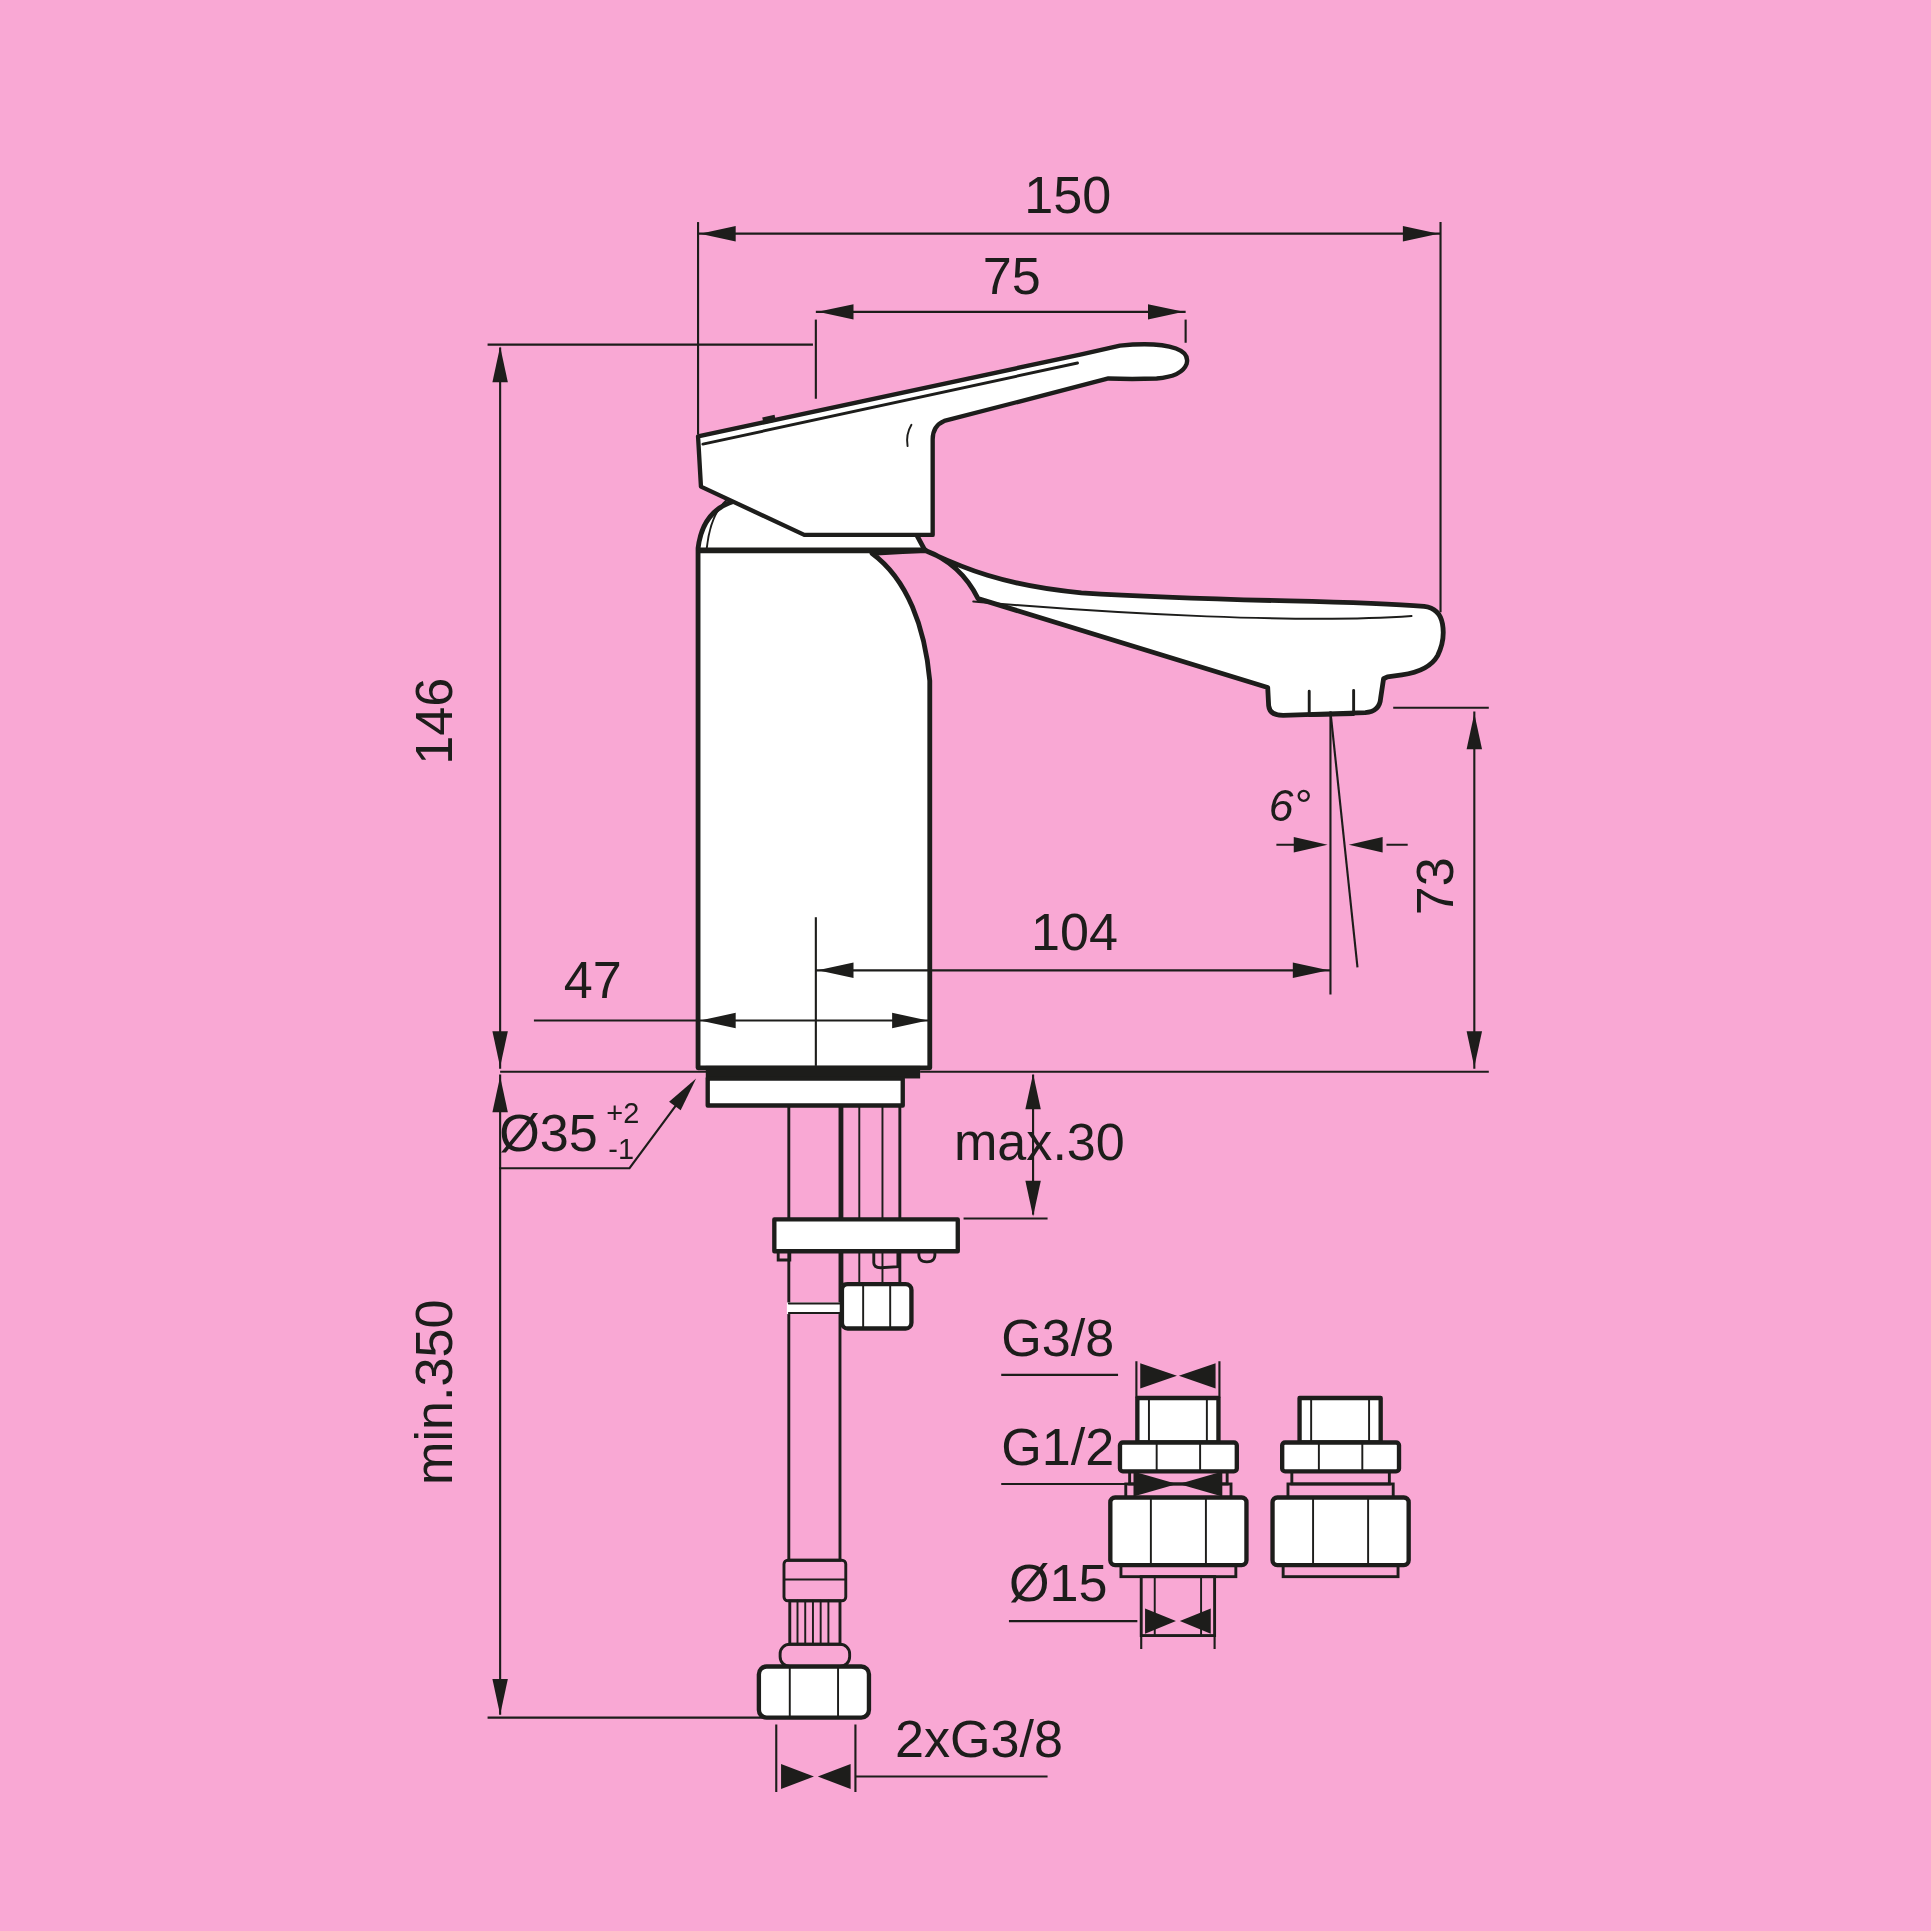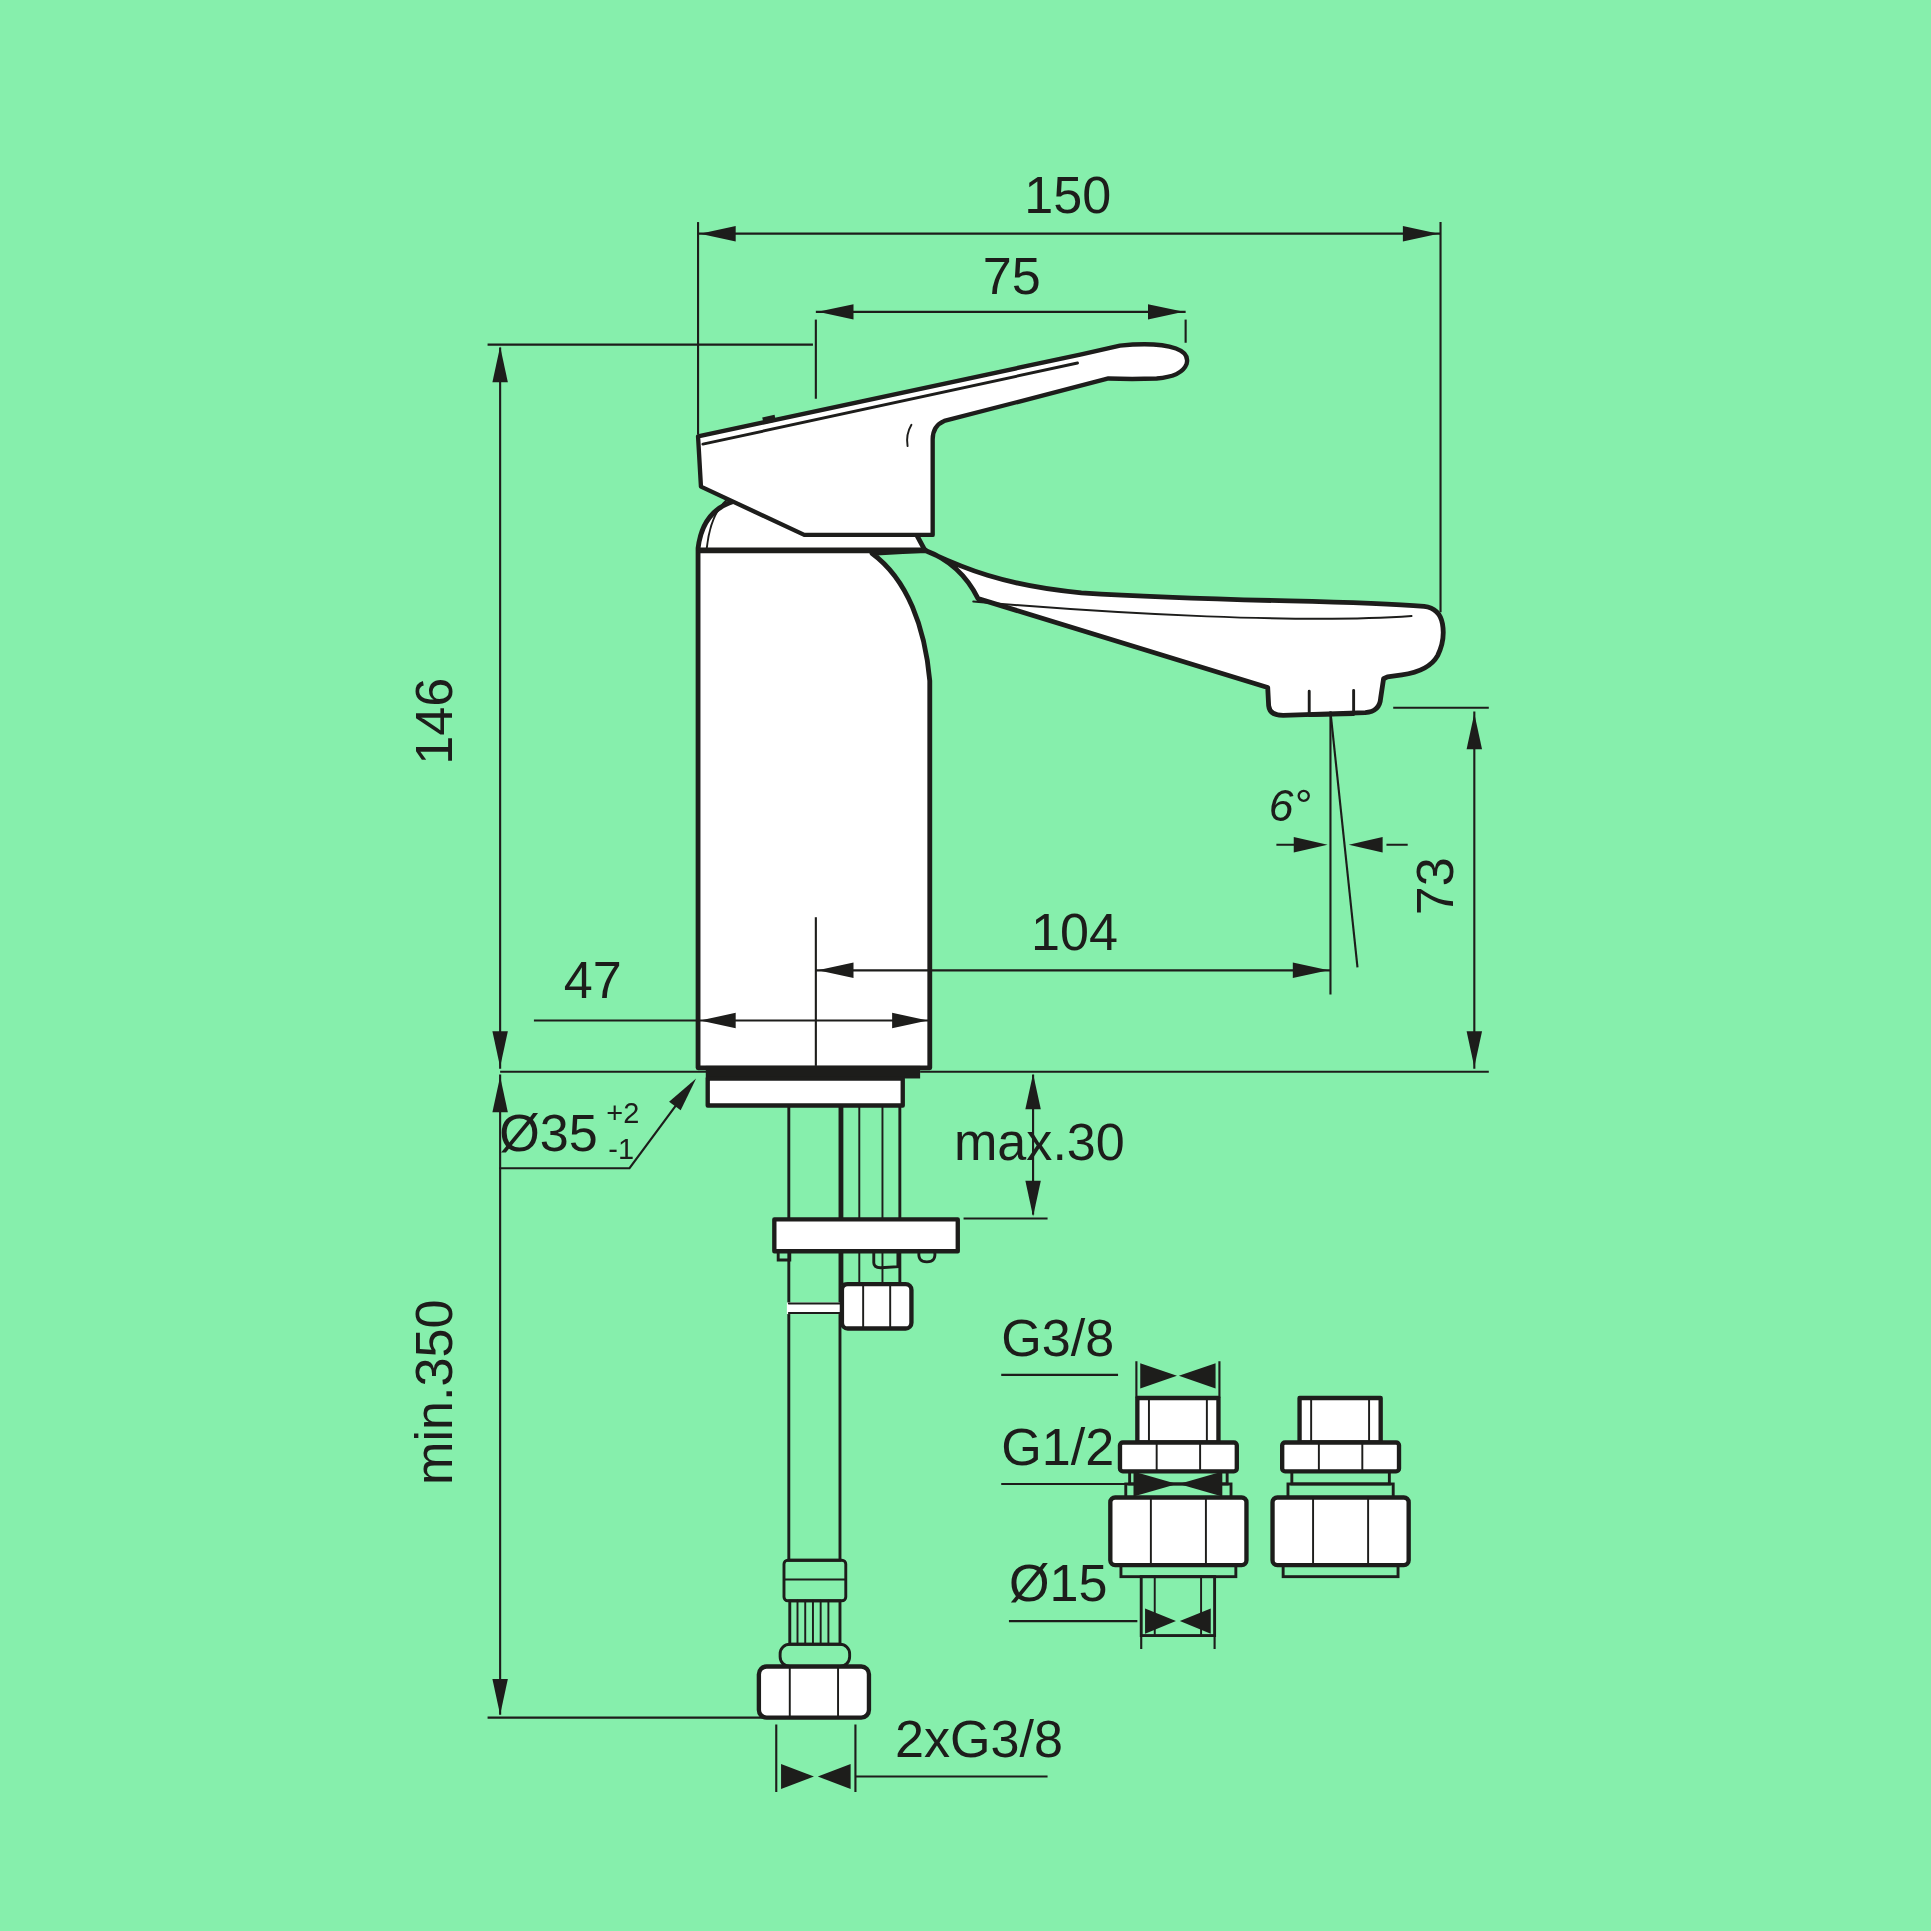--- a/index.html
+++ b/index.html
@@ -1,16 +1,16 @@
 <!DOCTYPE html>
 <html><head>
 <meta charset="utf-8">
 <style>
   html,body{margin:0;padding:0;background:#fff;}
-  .page{width:1931px;height:1931px;background:#86efac;position:relative;font-family:"Liberation Sans",sans-serif;}
+  .page{width:1931px;height:1931px;background:#f9a8d4;position:relative;font-family:"Liberation Sans",sans-serif;}
   svg{display:block;}
   .dim-text{font-family:"Liberation Sans",sans-serif;font-size:54px;fill:#1d1d1b;}
   .dim-text-sm{font-family:"Liberation Sans",sans-serif;font-size:30px;fill:#1d1d1b;}
   .dim-text-italic{font-family:"Liberation Sans",sans-serif;font-size:46px;font-style:italic;fill:#1d1d1b;}
   .outline{fill:#ffffff;stroke:#1d1d1b;stroke-width:4.5;stroke-linejoin:round;}
   .outline-thick{fill:#ffffff;stroke:#1d1d1b;stroke-width:5;stroke-linejoin:round;}
   .detail{fill:none;stroke:#1d1d1b;stroke-width:3;stroke-linecap:round;}
   .detail-thin{fill:none;stroke:#1d1d1b;stroke-width:2;stroke-linecap:round;}
   .dim{fill:none;stroke:#1d1d1b;stroke-width:2.2;stroke-linecap:butt;}
   .arrow{fill:#1d1d1b;stroke:none;}

